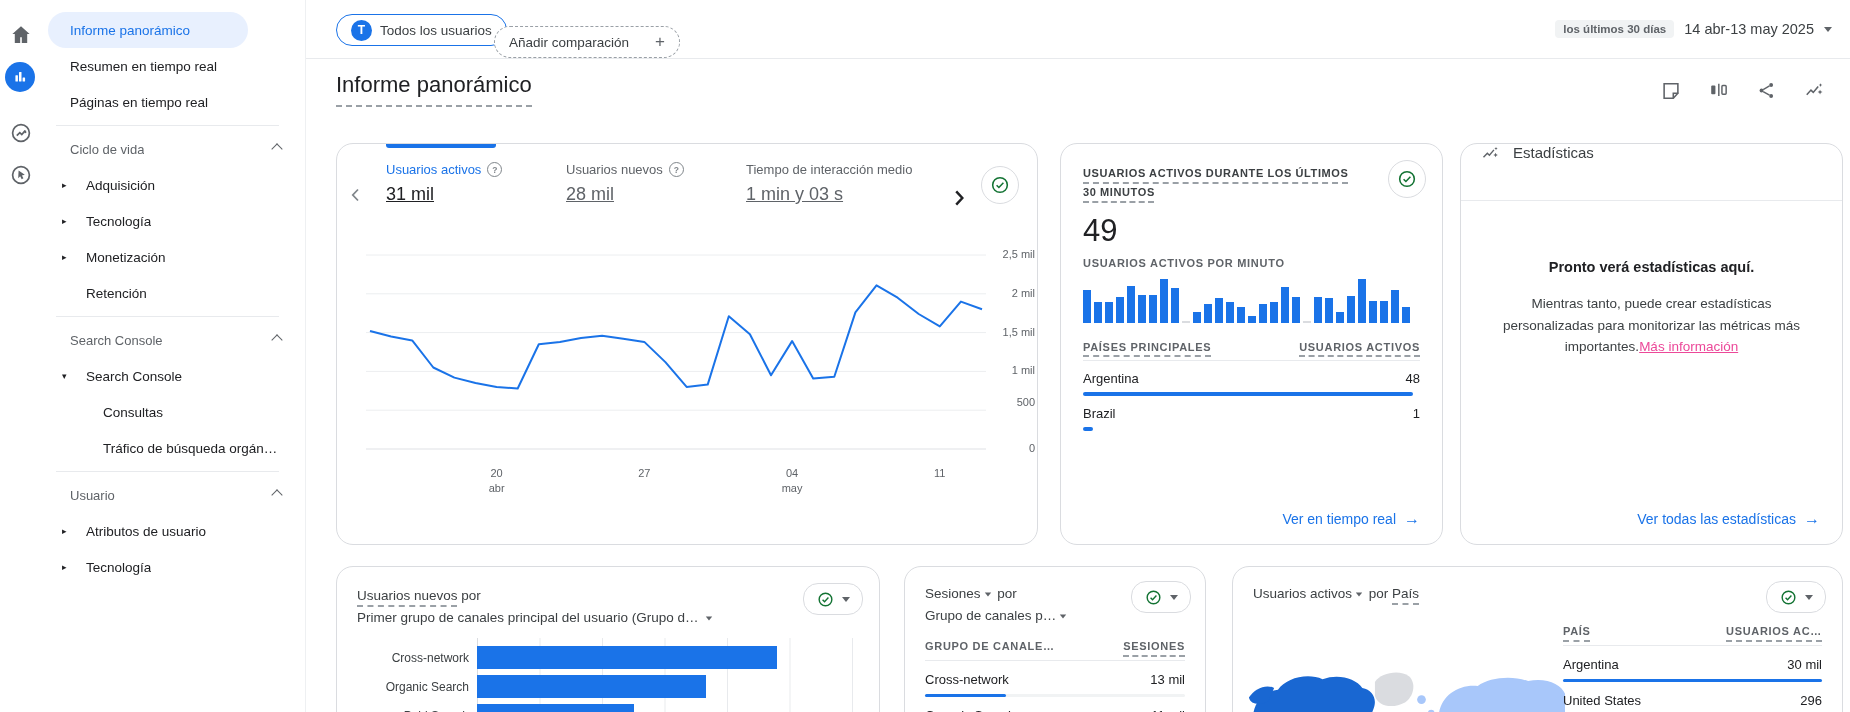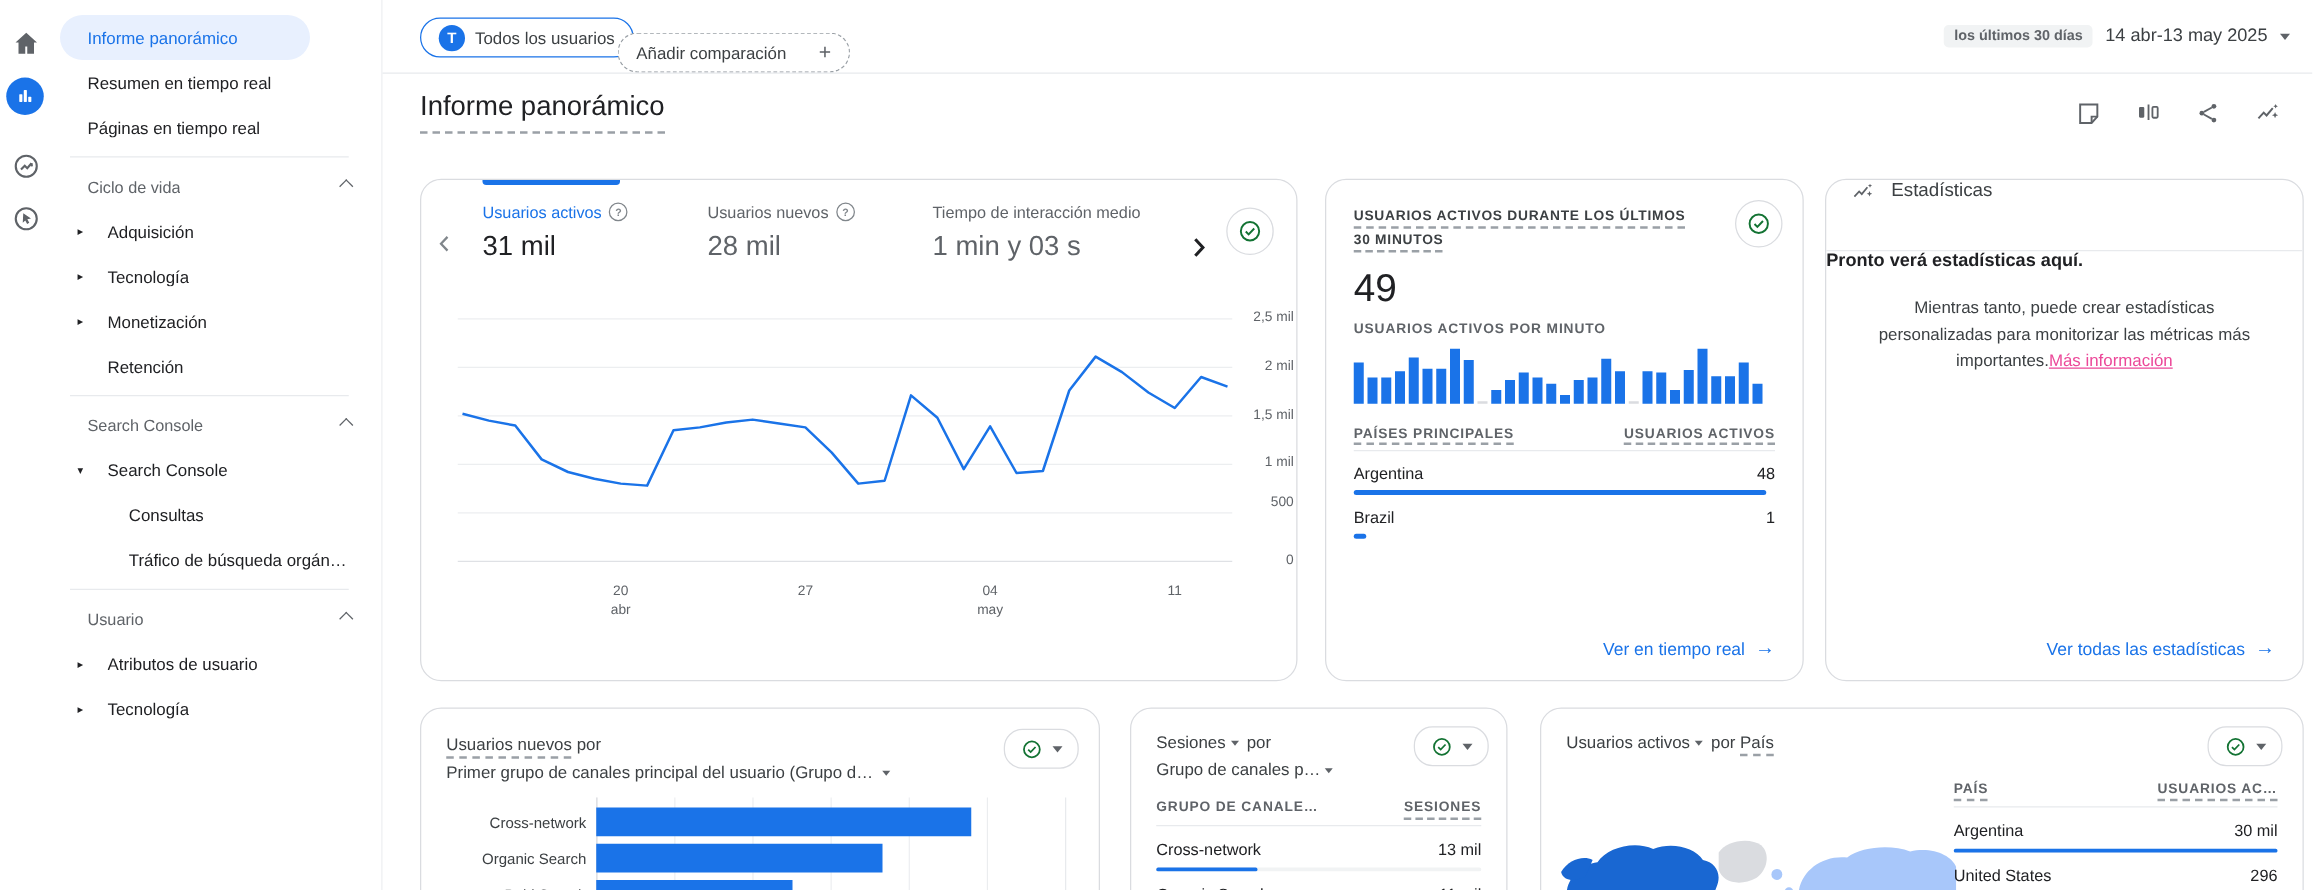--- a/index.html
+++ b/index.html
@@ -41,21 +41,21 @@
   .link{color:#1a73e8;font-size:14px;cursor:pointer;display:flex;align-items:center;gap:8px;}
   .arrow-r{font-size:16px;}
   .badge-circle{position:absolute;width:36px;height:36px;border:1px solid #dadce0;border-radius:50%;display:flex;align-items:center;justify-content:center;cursor:pointer;background:#fff;}
   .badge-pill{position:absolute;height:30px;width:58px;border:1px solid #dadce0;border-radius:15px;display:flex;align-items:center;justify-content:center;gap:7px;cursor:pointer;background:#fff;}
   
   #card1{left:336px;top:143px;width:702px;height:402px;}
   .tab-ind{position:absolute;left:49px;top:0;width:110px;height:4px;background:#1a73e8;border-radius:0 0 3px 3px;}
   .m-col{position:absolute;top:18px;cursor:pointer;}
   .m-label{font-size:13px;color:#5f6368;display:flex;align-items:center;gap:6px;white-space:nowrap;}
   .m-col.sel .m-label{color:#1a73e8;}
-  .m-value{font-size:22px;color:#5f6368;margin-top:7px;}
+  .m-value{font-size:18px;color:#5f6368;margin-top:7px;text-decoration:underline;}
   .m-col.sel .m-value{color:#202124;}
   .help{width:13px;height:13px;border:1.3px solid #80868b;border-radius:50%;font-size:8.5px;font-weight:700;color:#80868b;display:inline-flex;align-items:center;justify-content:center;}
   .nav-chev{position:absolute;cursor:pointer;}
   .plot-wrap{position:absolute;left:29px;top:100px;}
   .ylab{position:absolute;width:46px;text-align:right;font-size:11px;color:#5f6368;left:652px;}
   .xlab{position:absolute;top:322px;width:44px;text-align:center;font-size:11px;color:#5f6368;line-height:1.35;}
   
   #card2{left:1060px;top:143px;width:383px;height:402px;padding:20px 22px;}
   .rt-title{width:276px;font-size:11px;font-weight:700;letter-spacing:.6px;color:#3c4043;line-height:1.75;}
   .rt-value{font-size:31px;color:#202124;margin-top:10px;}
@@ -63,21 +63,21 @@
   .rt-bars{display:flex;align-items:flex-end;gap:3px;height:44px;margin-top:10px;}
   .rt-bars div{width:8px;background:#1a73e8;}
   .rt-thead{display:flex;justify-content:space-between;margin-top:18px;padding-bottom:7px;border-bottom:1px solid #e8eaed;}
   .rt-row{display:flex;justify-content:space-between;font-size:13px;color:#202124;margin-top:10px;}
   .rt-bar-track{height:4px;margin-top:6px;border-radius:2px;background:transparent;}
   .rt-bar-fill{height:4px;border-radius:2px;background:#1a73e8;}
   .card-footer-link{position:absolute;right:22px;bottom:16px;}
   
   #card3{left:1460px;top:143px;width:383px;height:402px;}
   .ins-head{height:56px;display:flex;align-items:flex-start;gap:12px;padding:0 20px;border-bottom:1px solid #e8eaed;font-size:15px;color:#3c4043;}
-  .ins-headline{text-align:left;font-weight:700;font-size:14.5px;color:#202124;}
+  .ins-headline{text-align:center;font-weight:700;font-size:14.5px;color:#202124;margin-top:58px;}
   .ins-body{width:330px;margin:18px auto 0;text-align:center;font-size:13.5px;line-height:1.6;color:#3c4043;}
   .ins-link{color:#ec4899;text-decoration:underline;cursor:pointer;}
   
   #card4{left:336px;top:566px;width:544px;height:400px;padding:18px 20px;}
   #card5{left:904px;top:566px;width:302px;height:400px;padding:16px 20px;}
   #card6{left:1232px;top:566px;width:611px;height:400px;padding:16px 20px;overflow:hidden;}
   .ct{font-size:13.5px;color:#3c4043;line-height:1.6;}
   .ct .caret{margin:0 2px 1px 3px;transform:scale(.8);}
   .hplot{position:relative;margin-top:18px;}
   .hgrid{position:absolute;left:120px;right:6px;top:-8px;height:110px;

